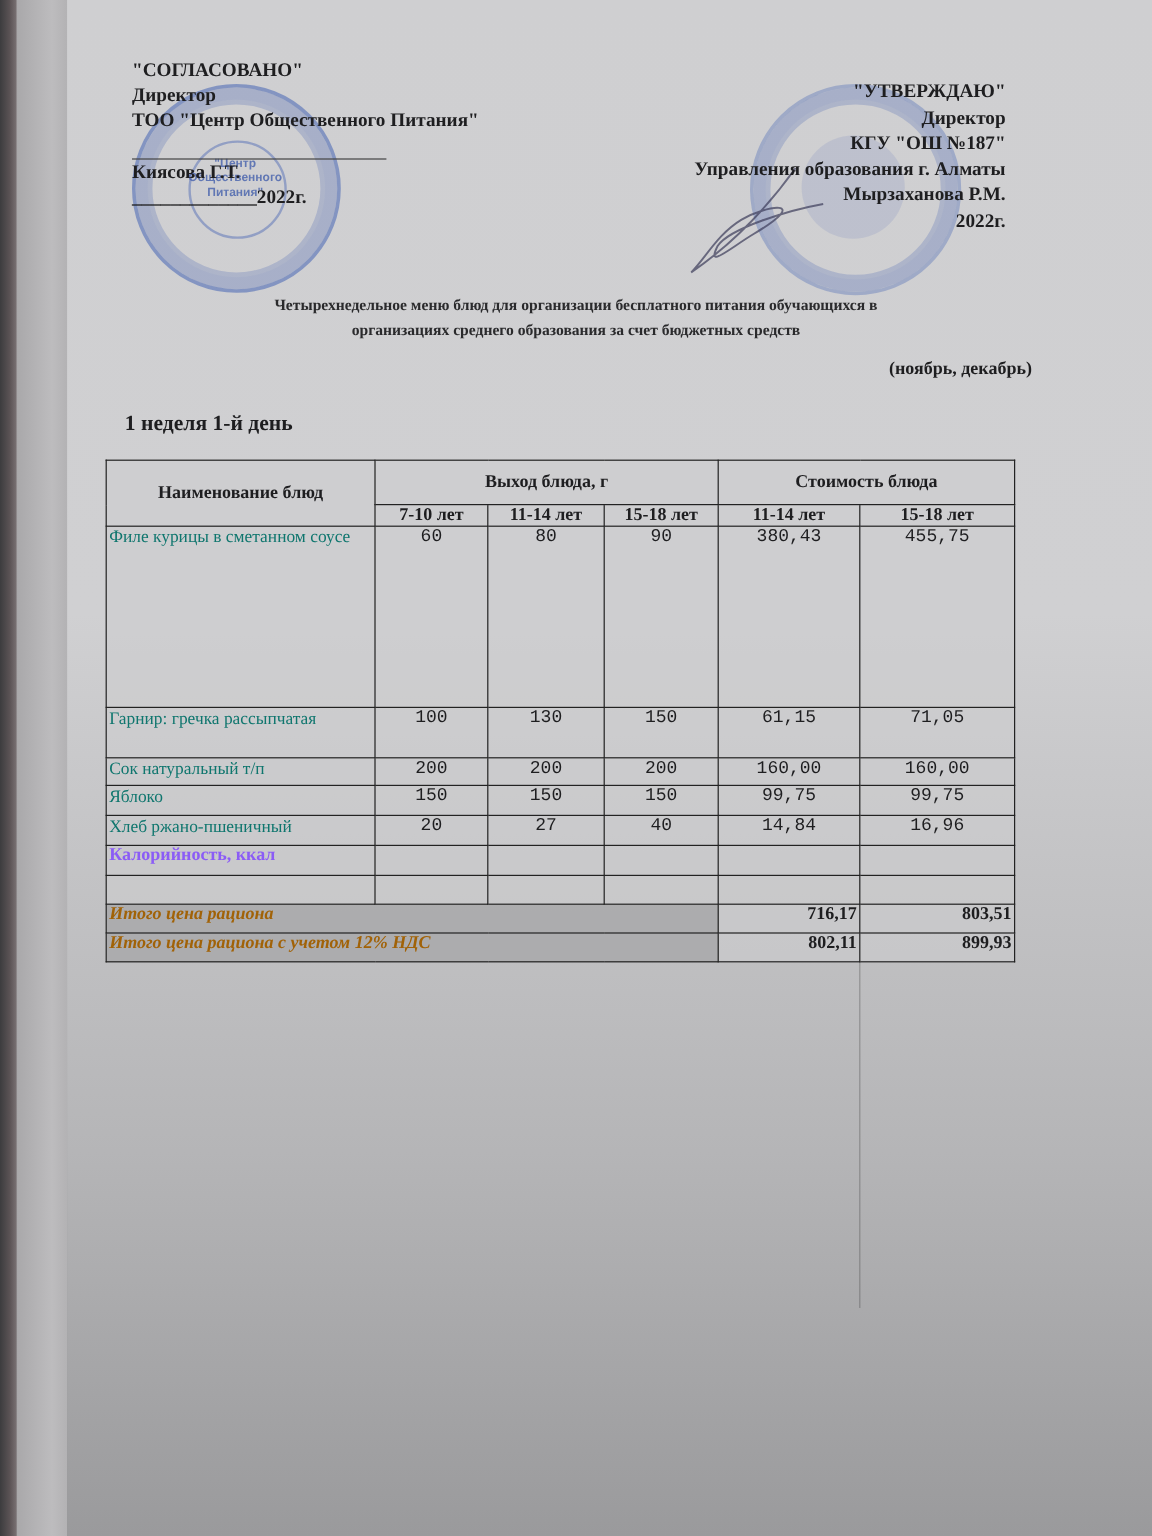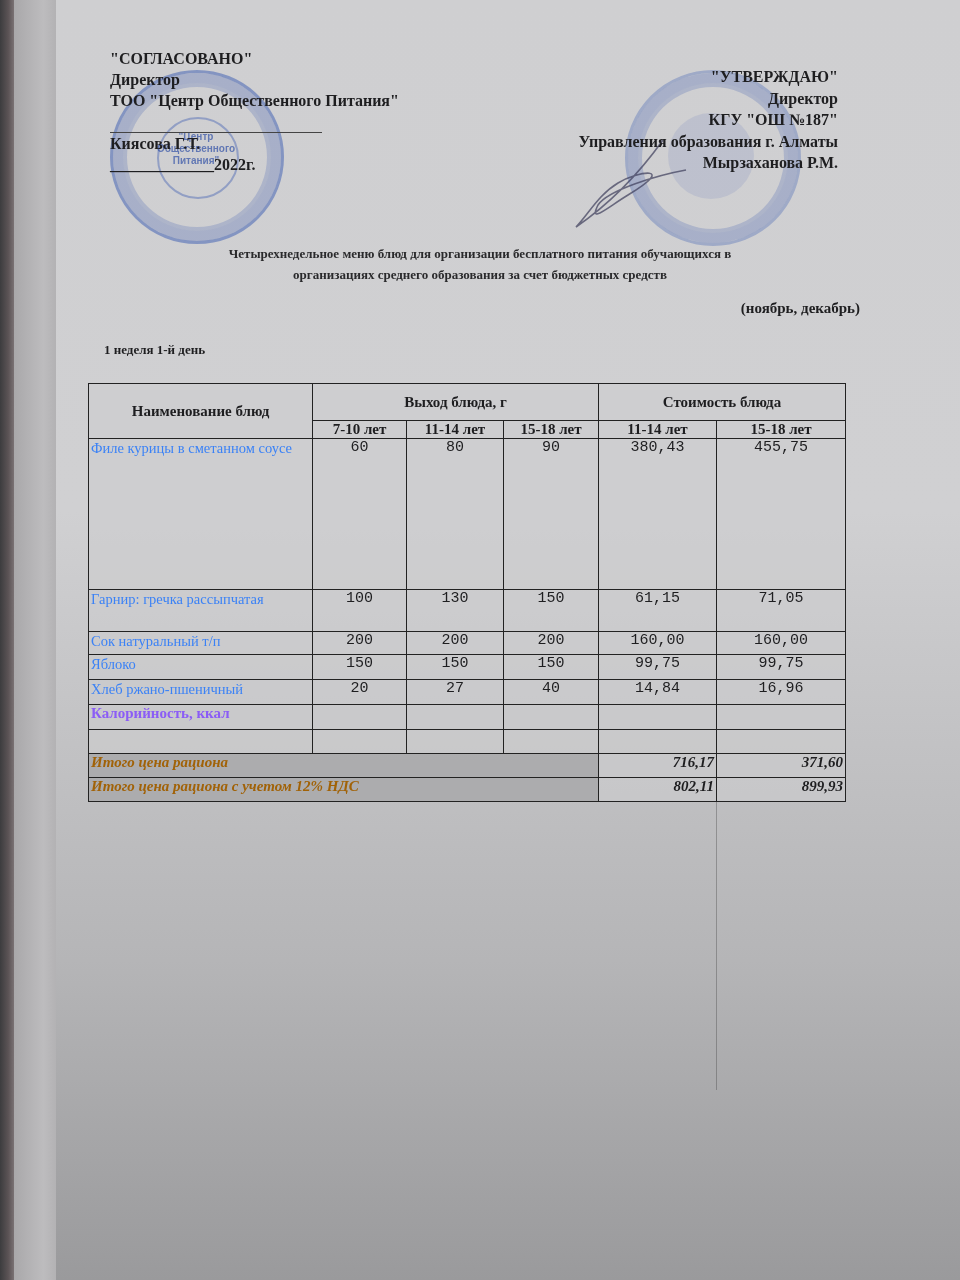--- a/index.html
+++ b/index.html
@@ -27,31 +27,31 @@
   .stamp-right { left:625px; top:70px; width:170px; height:170px; border-color:rgba(70,100,180,0.35); }
   .stamp-right .inner { position:absolute; left:40px; top:40px; width:86px; height:86px; border-radius:50%;
     background:rgba(110,130,190,0.18); }
   .signature { position:absolute; left:568px; top:135px; width:120px; height:100px; }
 
   .approval-left { position:absolute; left:110px; top:48px; font-size:16px; line-height:21px; font-weight:bold; }
   .approval-right { position:absolute; right:122px; top:66px; text-align:right; font-size:16px; line-height:21.5px; font-weight:bold; }
 
   .title { position:absolute; left:100px; top:243px; width:760px; text-align:center; font-size:13px; line-height:21px; font-weight:bold; color:#2a2a2c; }
   .subtitle { position:absolute; left:100px; top:300px; width:760px; text-align:right; font-size:15px; font-weight:bold; }
-  .day-label { position:absolute; left:104px; top:342px; font-size:13px; font-weight:bold; }
+  .day-label { position:absolute; left:104px; top:342px; font-size:18px; font-weight:bold; }
 
   table.menu { position:absolute; left:88px; top:383px; border-collapse:collapse; font-size:15px;
     background:rgba(205,205,207,0.6); }
   table.menu td, table.menu th { border:1.5px solid #222; padding:0 2px; vertical-align:top; }
   table.menu th { font-weight:bold; text-align:center; vertical-align:middle; }
   .c-num { text-align:center;font-family:Liberation Mono, monospace; }
-  td.name { color:#3b82f6; font-size:14.5px; line-height:18px; }
+  td.name { color:#0f766e; font-size:14.5px; line-height:18px; }
   td.calories { font-weight:bold; color:#8b5cf6; }
   td.total-label { font-style:italic; font-weight:bold; color:#a16207; background:rgba(150,150,152,0.55); }
-  td.total-val { text-align:right; font-weight:bold; vertical-align:middle;font-style:italic; }
+  td.total-val { text-align:right; font-weight:bold; vertical-align:middle; }
 </style>
 </head>
 <body>
 
 <div class="binder"></div>
 <div class="page-edge"></div>
 <div class="page"></div>
 <div class="fold"></div>
 
 <div class="stamp stamp-left">
@@ -73,20 +73,21 @@
   <div>Киясова Г.Т.</div>
   <div>_____________2022г.</div>
 </div>
 
 <div class="approval-right">
   <div>"УТВЕРЖДАЮ"</div>
   <div>Директор</div>
   <div>КГУ  "ОШ №187"</div>
   <div>Управления образования г. Алматы</div>
   <div>Мырзаханова Р.М.</div>
+  <div>2022г.</div>
 </div>
 
 <div class="title">
   <div>Четырехнедельное меню блюд для организации бесплатного питания обучающихся в</div>
   <div>организациях среднего образования за счет бюджетных средств</div>
 </div>
 <div class="subtitle">(ноябрь, декабрь)</div>
 <div class="day-label">1 неделя 1-й день</div>
 
 <table class="menu">
@@ -166,21 +167,21 @@
         <td></td>
         <td></td>
         <td></td>
         <td></td>
         <td></td>
   </tr>
 
   <tr style="height:24px">
     <td colspan="4" class="total-label">Итого цена рациона</td>
     <td class="total-val">716,17</td>
-    <td class="total-val">371,60</td>
+    <td class="total-val">803,51</td>
   </tr>
   <tr style="height:24px">
     <td colspan="4" class="total-label">Итого цена рациона с учетом 12% НДС</td>
     <td class="total-val">802,11</td>
     <td class="total-val">899,93</td>
   </tr>
 </tbody>
   </table>
 
 </body></html>

